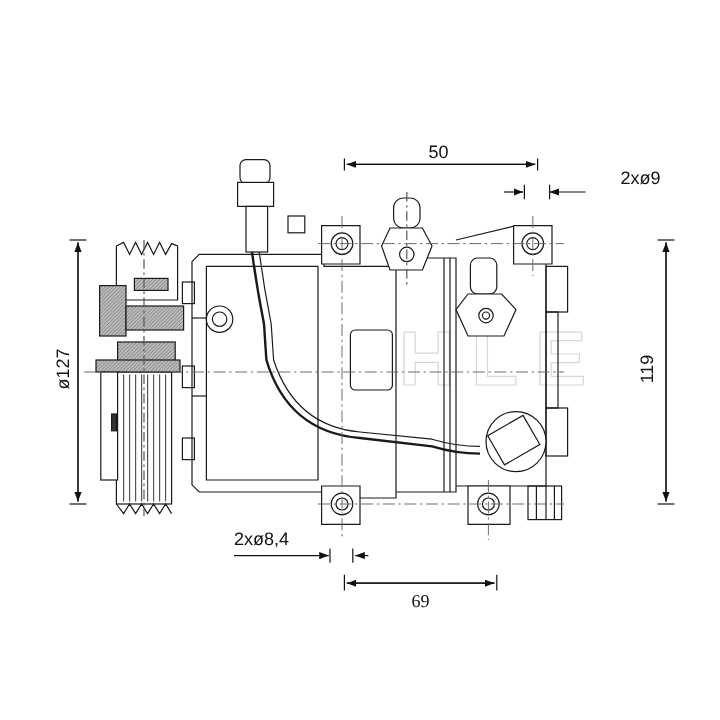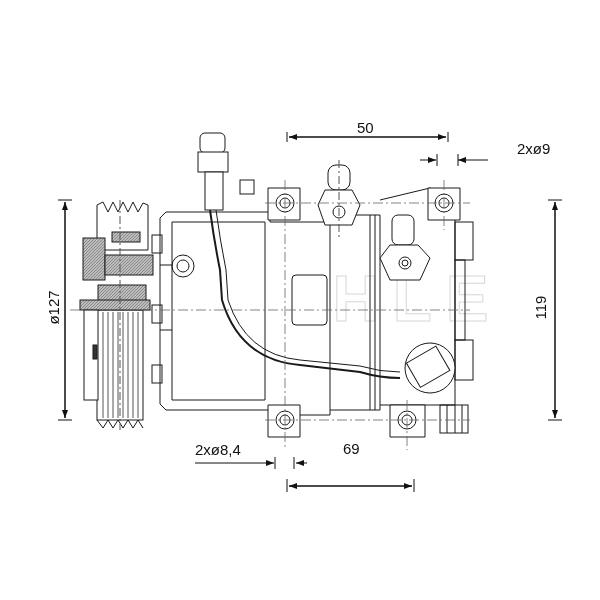--- a/index.html
+++ b/index.html
@@ -166,15 +166,15 @@
     <line x1="548" y1="200" x2="562" y2="200"></line>
       <line x1="548" y1="420" x2="562" y2="420"></line>
     <line x1="555" y1="202" x2="555" y2="418" marker-end="url(#arr)"></line>
     <line x1="555" y1="418" x2="555" y2="202" marker-end="url(#arr)"></line>
   </g>
 </svg>
 
 <div class="dim-label" style="left:357px; top:120px;">50</div>
 <div class="dim-label" style="left:469px; top:141px;margin-left:48px;">2xø9</div>
 <div class="dim-label" style="left:195px; top:442px;text-align:right;">2xø8,4</div>
-<div class="dim-label" style="left:343px; top:441px;">69</div>
+<div class="dim-label" style="left:343px; top:495px;font-family:Liberation Serif, serif;">69</div>
 <div class="dim-label rot" style="left:23px; top:300px; width:60px; text-align:center;">ø127</div>
 <div class="dim-label rot" style="left:510px; top:300px; width:60px; text-align:center;">119</div>
 
 </body></html>

